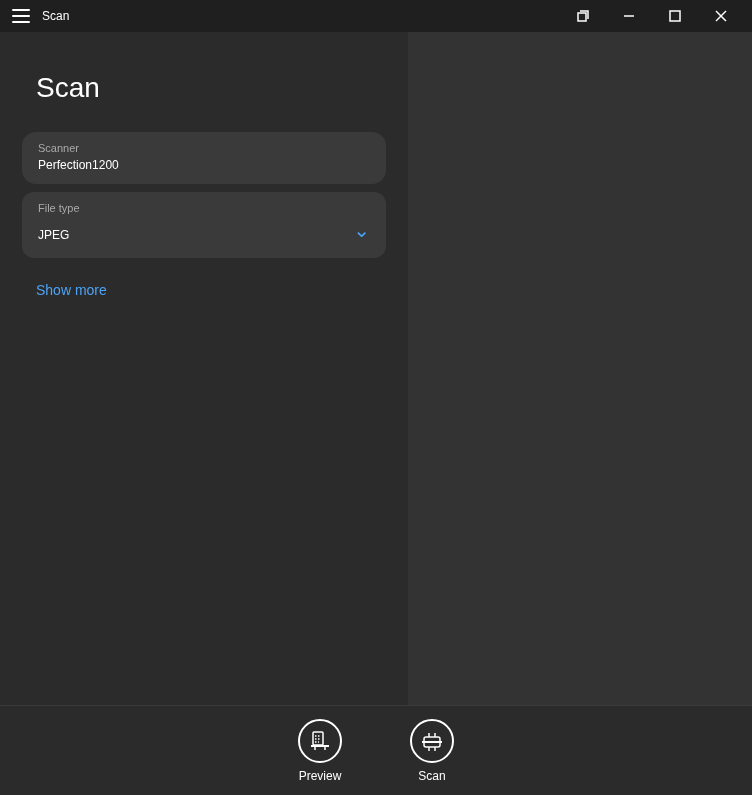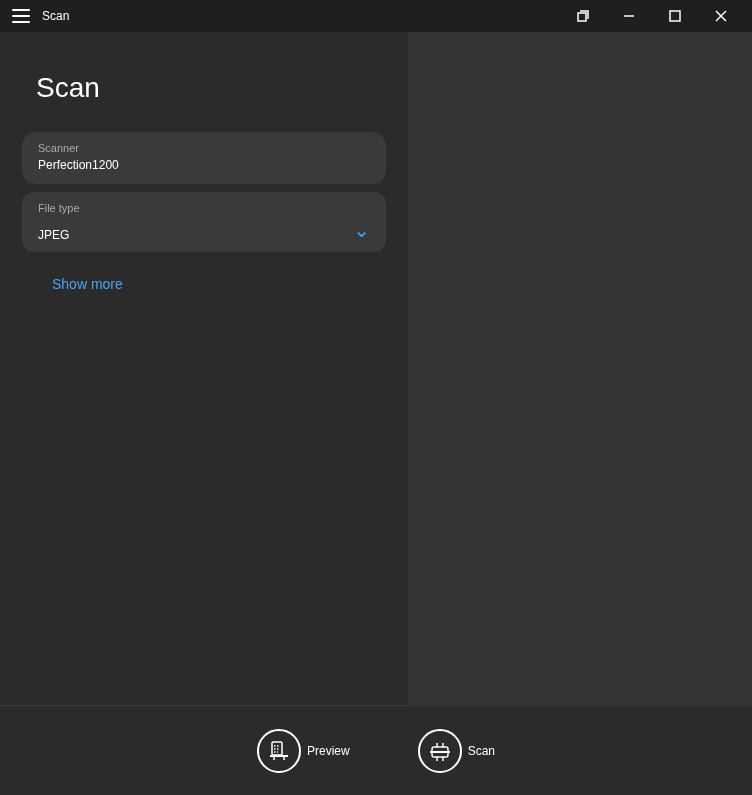--- a/index.html
+++ b/index.html
@@ -120,41 +120,41 @@
     .field-value {
       font-size: 12px;
       color: #fff;
       font-weight: 300;
     }
 
     .field-card-select {
       margin: 0 22px 8px 22px;
       background: #3a3a3a;
       border-radius: 12px;
-      padding: 10px 16px 10px 16px;
+      padding: 10px 16px 16px 16px;
       display: flex;
       flex-direction: column;
     }
 
     .field-select-row {
       display: flex;
       align-items: flex-end;
       justify-content: space-between;
     }
 
     .chevron-icon {
       color: #4da3f5;
       font-size: 20px;
       cursor: pointer;
     }
 
     .show-more-link {
       color: #4da3f5;
       font-size: 14px;
-      margin: 16px 0 0 52px;
+      margin: 16px 0 0 36px;
       cursor: pointer;
       text-decoration: none;
       display: inline-block;
     }
 
     
     .right-panel {
       flex: 1;
       background: #333333;
     }
@@ -166,21 +166,21 @@
       display: flex;
       align-items: center;
       justify-content: center;
       gap: 40px;
       flex-shrink: 0;
       border-top: 1px solid #3a3a3a;
     }
 
     .bottom-btn {
       display: flex;
-      flex-direction: row;
+      flex-direction: column;
       align-items: center;
       gap: 6px;
       cursor: pointer;
       background: transparent;
       border: none;
       outline: none;
       color: #fff;
       padding: 6px 14px;
     }
 

